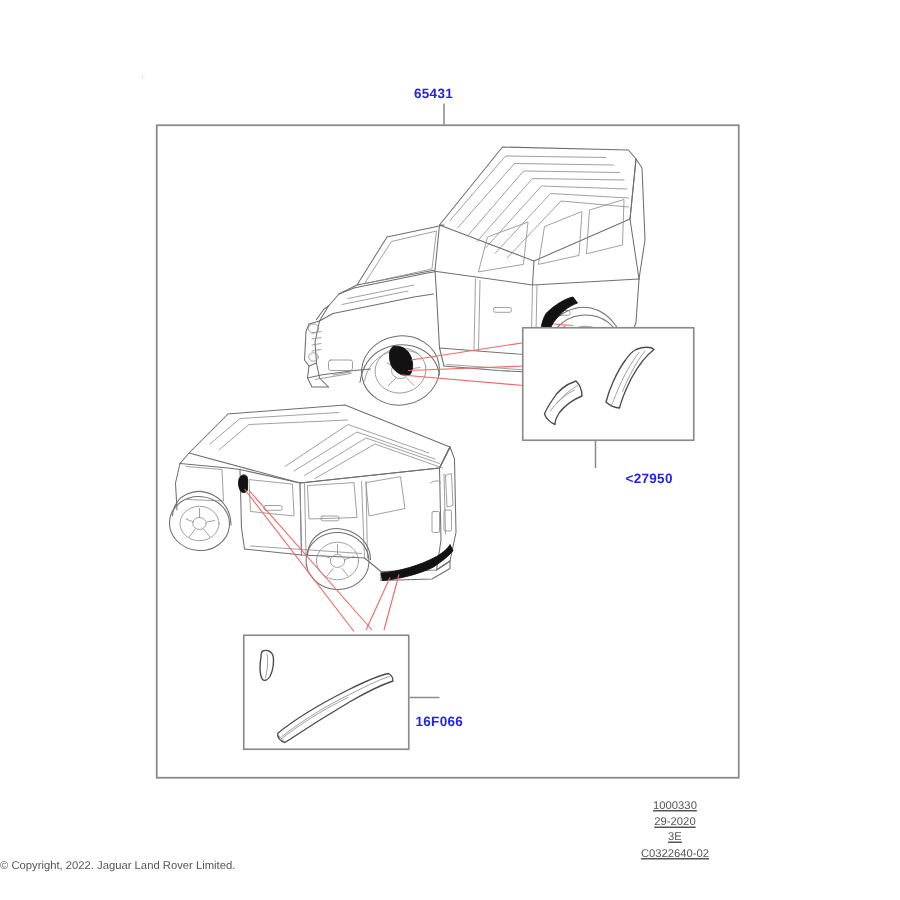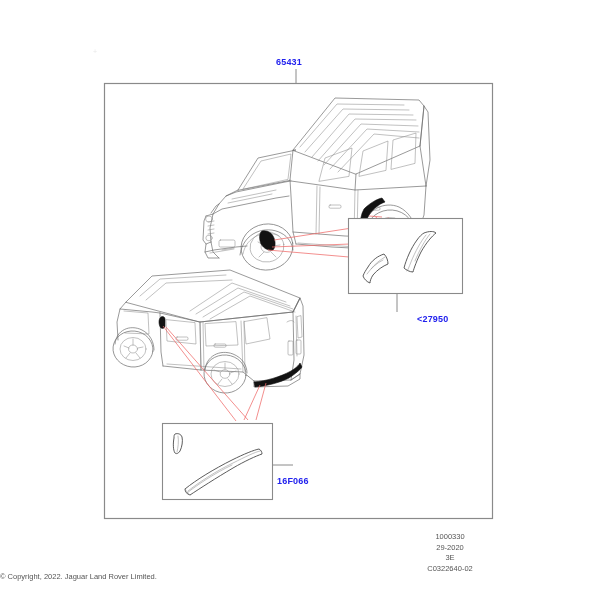--- a/index.html
+++ b/index.html
@@ -46,21 +46,21 @@
     font-size: 7.5px;
     text-align: center;
     white-space: nowrap;
   }
   #meta-block {
     left: 395px;
     top: 532px;
     width: 110px;
     line-height: 10.5px;
   }
-  #meta-block div { display: block; }
+  #meta-block div { display: block; text-decoration: underline; }
   #copyright {
     position: absolute;
     left: 0;
     top: 572px;
     width: 600px;
     text-align: left;
     color: #555555;
     font-family: "Liberation Sans", sans-serif;
     font-size: 7.5px;
     white-space: nowrap;

